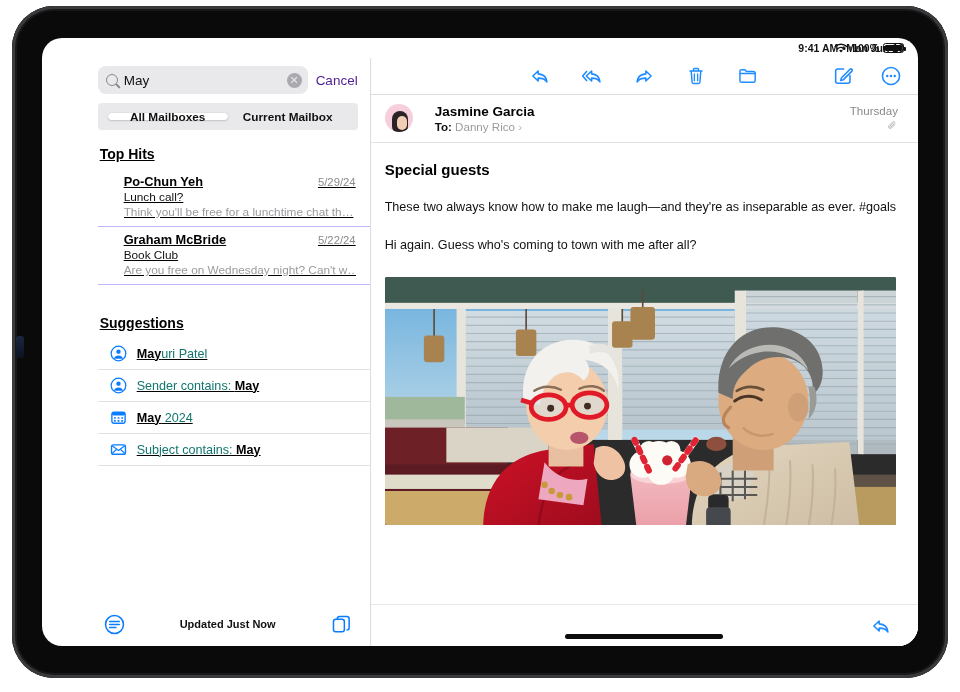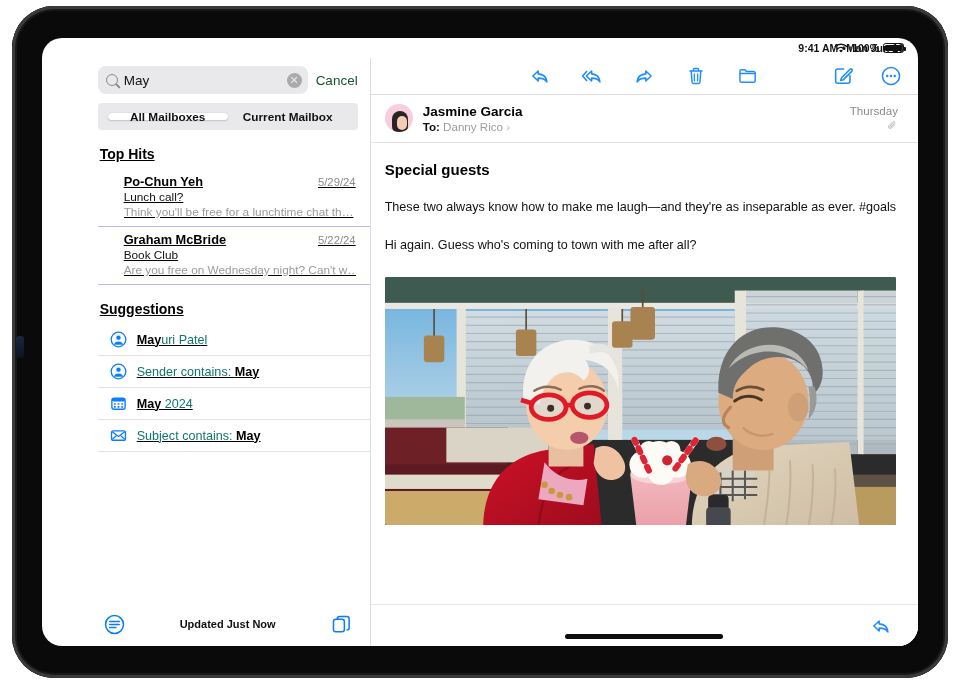--- a/index.html
+++ b/index.html
@@ -103,21 +103,21 @@
     content: ""; position: absolute; right: -4px; bottom: -2px;
     width: 6px; height: 1.7px; background: #8a8a8e;
     transform: rotate(45deg); border-radius: 1px;
   }
   .clearx {
     width: 15px; height: 15px; border-radius: 50%;
     background: #a9a9ae; color: #e9e9eb;
     font-size: 11px; line-height: 15px; text-align: center;
     flex: 0 0 auto; font-family: "DejaVu Sans", sans-serif;
   }
-  #cancel-btn { color: #14532d; font-size: 13.5px; flex: 0 0 auto; }
+  #cancel-btn { color: #4c1d95; font-size: 13.5px; flex: 0 0 auto; }
 
   #scope {
     margin-top: 9px;
     height: 27px;
     background: #e9e9eb;
     border-radius: 4px;
     display: flex; padding: 10px;
   }
   .scope-seg {
     flex: 1 1 50%;
@@ -137,21 +137,21 @@
     border-bottom: 1px solid #c4b5fd;
     margin-left: 12px;
   }
   .hit:last-child { border-bottom: 1px solid #e3e3e5; }
   .hit-top { display: flex; align-items: baseline; }
   .hit-from { font-size: 12.8px; font-weight: bold; color: #000; flex: 1 1 auto; }
   .hit-date { font-size: 11.3px; color: #8a8a8e; flex: 0 0 auto; }
   .hit-subj { font-size: 11.8px; color: #111; margin-top: 1px; }
   .hit-prev { font-size: 11.8px; color: #9b9b9f; margin-top: 1px; white-space: nowrap; overflow: hidden; }
 
-  #suggestions { margin-top: 10px; }
+  #suggestions { margin-top: 24px; }
   .sugg {
     display: flex; align-items: center; gap: 10px;
     margin-left: 12px;
     padding: 7px 14px 7px 12px;
     border-bottom: 1px solid #e3e3e5;
     min-height: 32px;
   }
   .sugg-text { font-size: 12.6px; color: #9b9b9f; }
   .sugg-text b { color: #000; font-weight: bold; }
   .sugg-text .dim { color: #0f766e; font-weight: normal; }
@@ -179,21 +179,21 @@
     position: absolute; right: 16px;
     display: flex; gap: 26px; align-items: center;
   }
   .tbtn { width: 22px; height: 22px; display:block; }
 
   #msg-head {
     flex: 0 0 auto;
     border-top: 1px solid #dcdcdf;
     border-bottom: 1px solid #e3e3e5;
     padding: 9px 20px 9px 14px;
-    display: flex; align-items: flex-start; gap: 10px;
+    display: flex; align-items: flex-start; gap: 22px;
     background: #fff;
   }
   #avatar {
     width: 28px; height: 28px; border-radius: 50%;
     background: #f7cfdc; flex: 0 0 auto; position: relative; overflow: hidden;
   }
   #avatar .hair {
     position: absolute; left: 7px; top: 7px;
     width: 16px; height: 21px; border-radius: 9px 9px 6px 6px;
     background: #2b2226;

